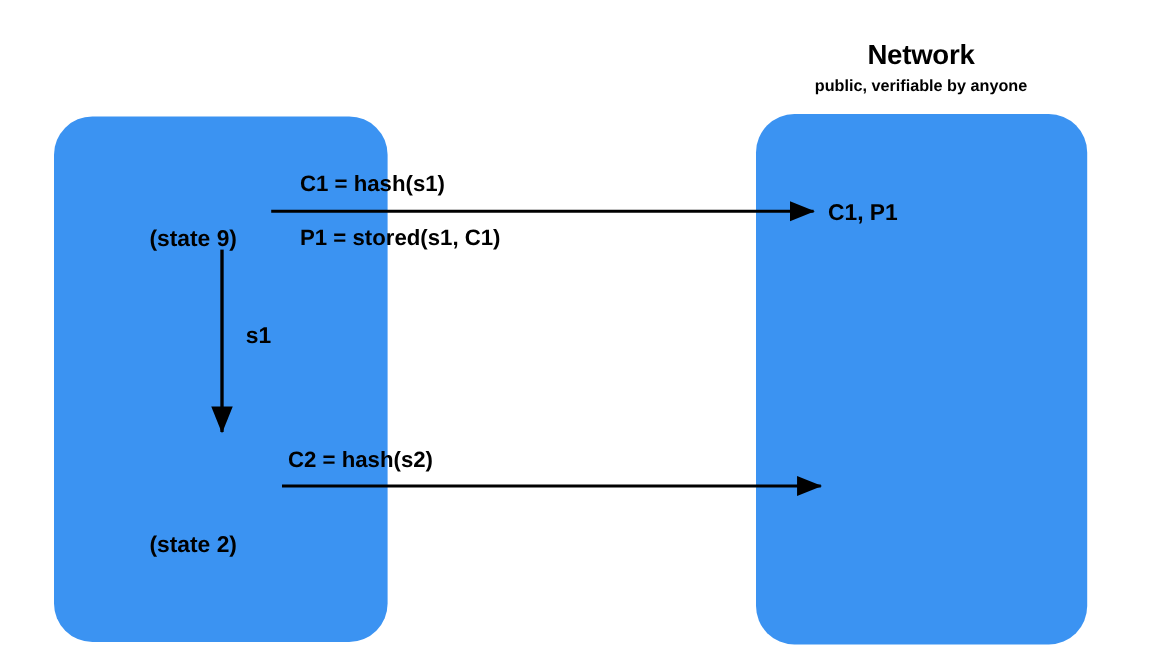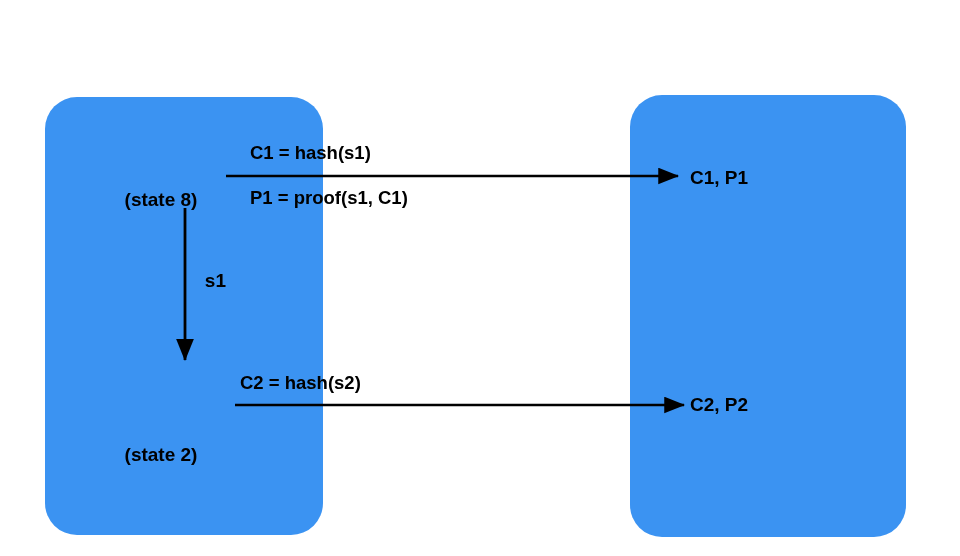--- a/index.html
+++ b/index.html
@@ -86,38 +86,41 @@
     width: 960px; height: 556px;
     pointer-events: none;
   }
 </style>
 </head>
 <body>
 
 <div id="stage">
 
 
+  <div class="col-header" id="network-header">
+    <div class="col-title">Network</div>
+    <div class="col-sub">public, verifiable by anyone</div>
+  </div>
 
   <div class="panel" id="player-panel"></div>
   <div class="panel" id="network-panel"></div>
 
   <div class="node-label" id="state1-block">
-    <div class="l1">(state 8)</div>
+    <div class="l1">(state 9)</div>
     <div class="l2">s1</div>
   </div>
 
   <div class="node-label" id="state2-block">
     <div class="l2">(state 2)</div>
   </div>
 
   <div class="node-label" id="net1-label">C1, P1</div>
-  <div class="node-label" id="net2-label">C2, P2</div>
 
   <div class="edge-label" id="edge1-top">C1 = hash(s1)</div>
-  <div class="edge-label" id="edge1-bottom">P1 = proof(s1, C1)</div>
+  <div class="edge-label" id="edge1-bottom">P1 = stored(s1, C1)</div>
   <div class="edge-label" id="edge2-top">C2 = hash(s2)</div>
 
   <svg id="arrows" viewBox="0 0 960 556">
     <defs>
       <marker id="ah" markerWidth="9" markerHeight="9" refX="7.6" refY="3.2" orient="auto" markerUnits="strokeWidth">
         <path d="M0,0 L8,3.2 L0,6.4 z" fill="#000000"></path>
       </marker>
     </defs>
 
     <line x1="226" y1="176" x2="678" y2="176" stroke="#000000" stroke-width="2.6" marker-end="url(#ah)"></line>

